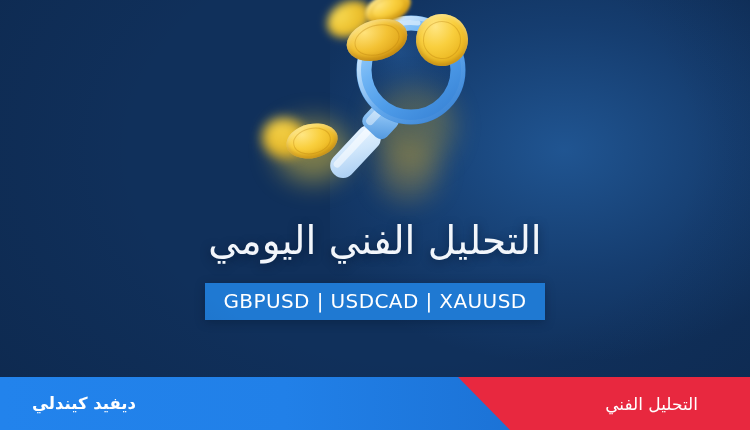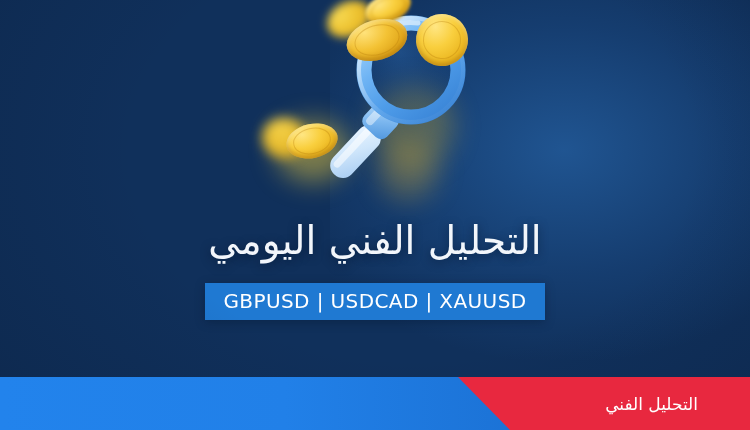--- a/index.html
+++ b/index.html
@@ -192,18 +192,19 @@
     <span class="tickers">GBPUSD | USDCAD | XAUUSD</span>
   </div>
 
   <div class="vignette"></div>
 
   <div class="footer">
     <div class="footer-blue"></div>
     <div class="footer-red"></div>
 
     <div class="footer-left-inner">
+      <span class="f-name">ديفيد كيندلي</span>
     </div>
 
     <div class="footer-right-text">التحليل الفني</div>
   </div>
 
 </div>
 
 </body></html>

